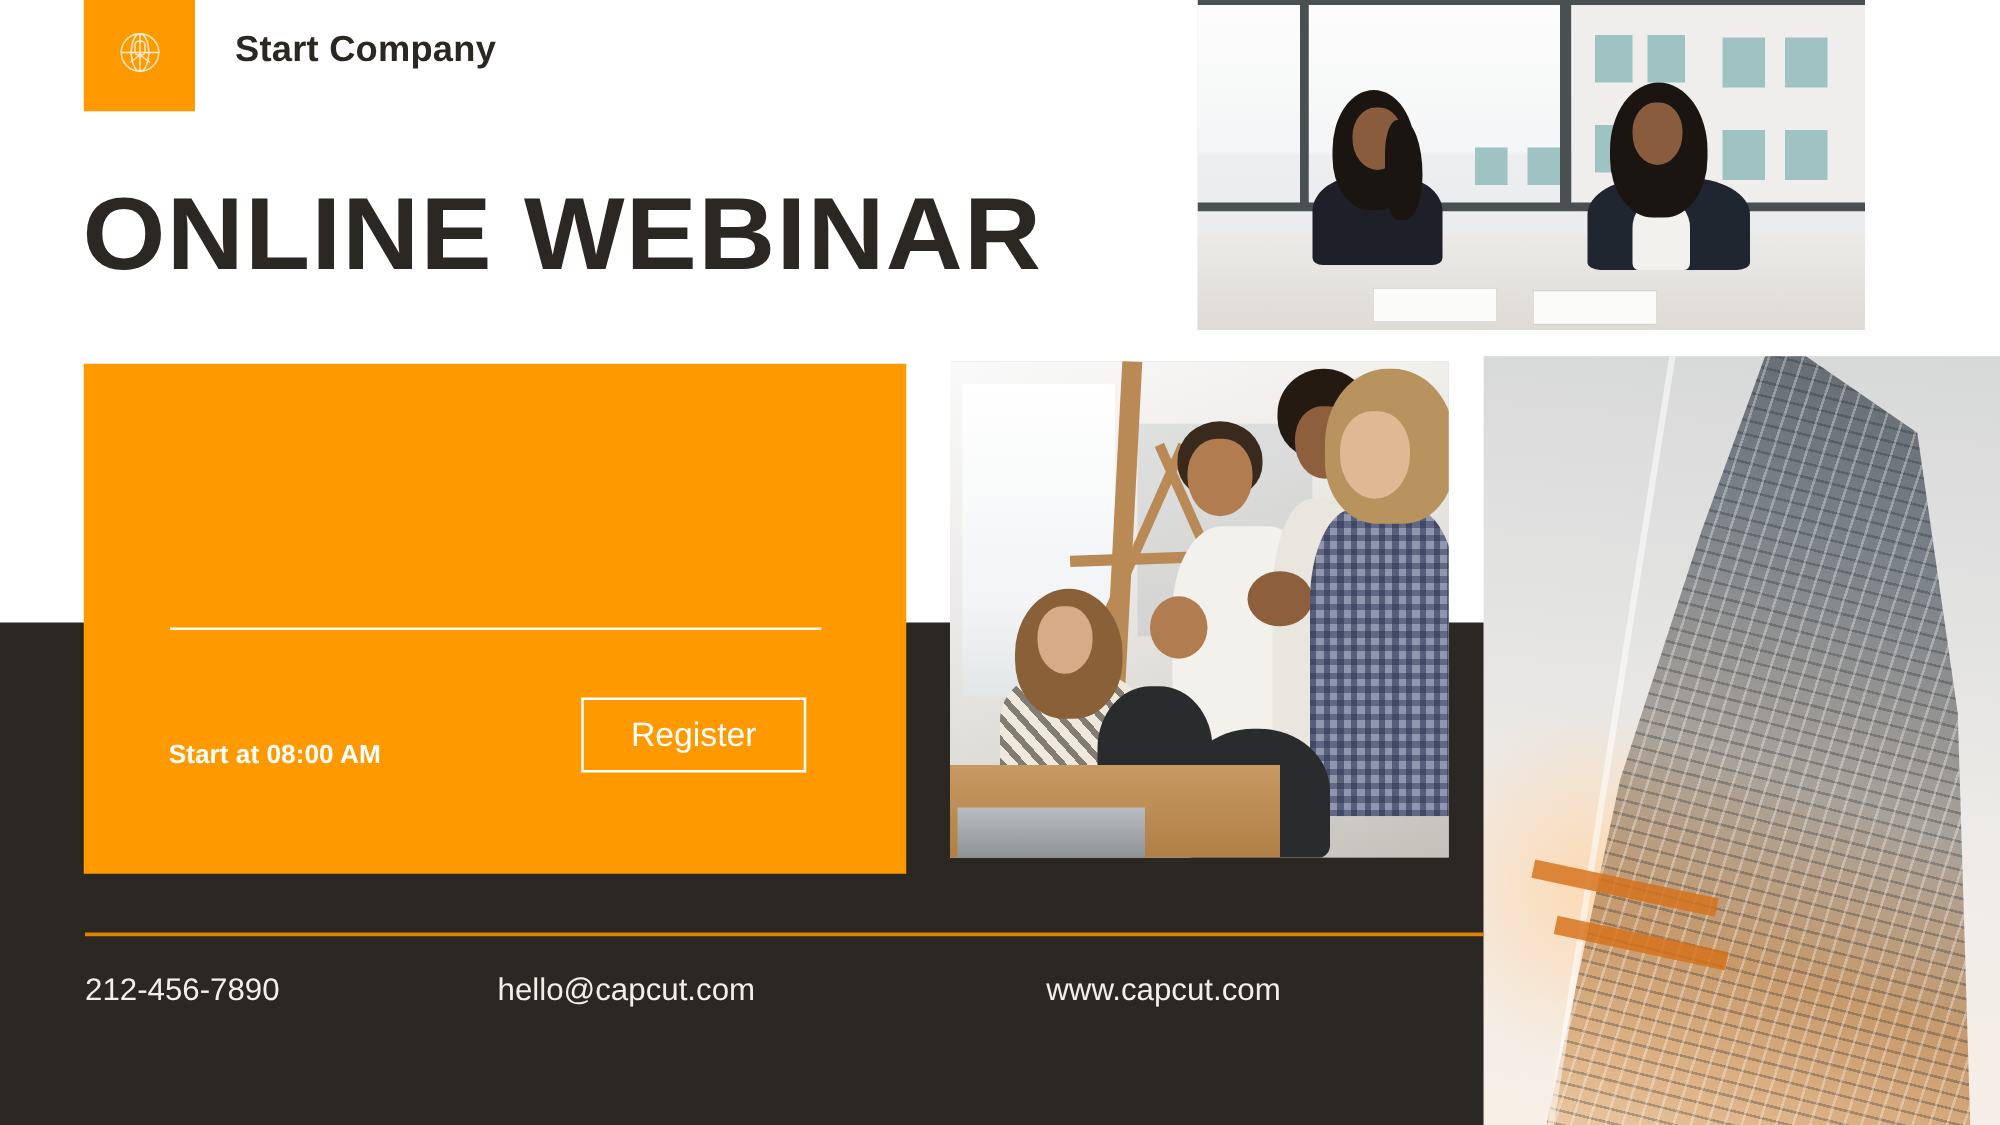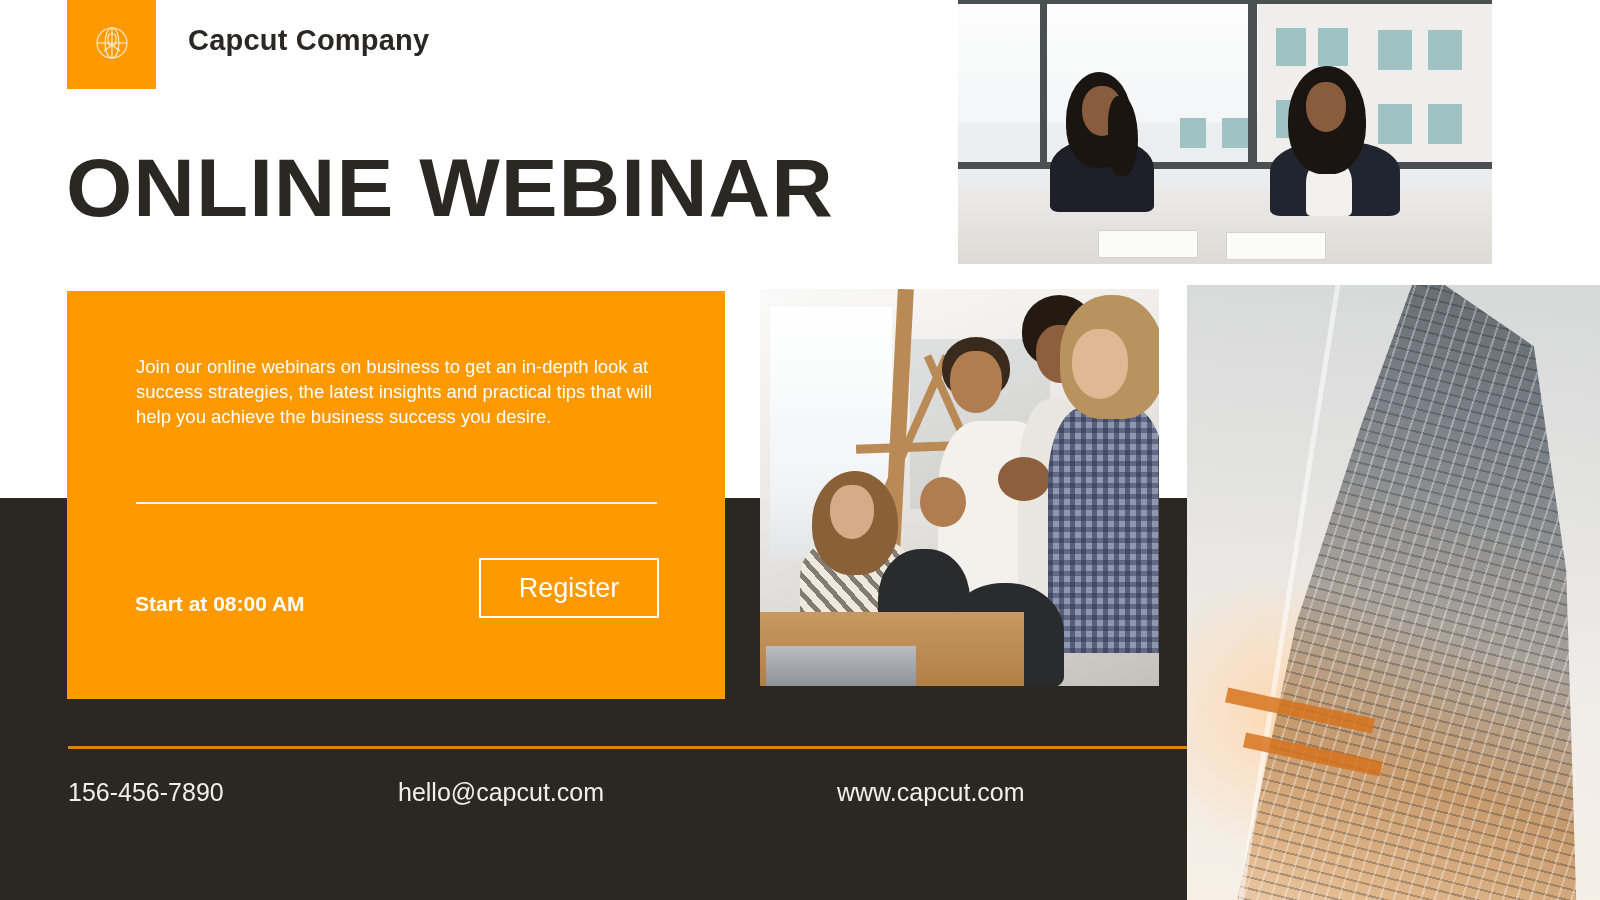--- a/index.html
+++ b/index.html
@@ -50,21 +50,21 @@
   }
   .event-date{
     position:absolute; left:68px; top:264px;
     font-size:30px; font-weight:bold; color:#ffffff; white-space:nowrap;
   }
   .event-time{
     position:absolute; left:68px; top:301px;
     font-size:21px; font-weight:bold; color:#ffffff; white-space:nowrap;
   }
   .register-btn{
-    position:absolute; left:412px; top:267px; width:180px; height:60px;
+    position:absolute; left:398px; top:267px; width:180px; height:60px;
     border:2px solid #ffffff; background:transparent;
     color:#ffffff; font-size:27px; font-family:"Liberation Sans", sans-serif;
     display:flex; align-items:center; justify-content:center; cursor:pointer;
   }
 
   
   .footer-rule{
     position:absolute; left:68px; top:746px; width:1119px; height:3px;
     background:#d98500;
   }
@@ -157,21 +157,21 @@
     <svg width="44" height="44" viewBox="0 0 44 44" fill="none" stroke="#ffffff" stroke-width="1.1">
       <circle cx="22" cy="22" r="15"></circle>
       <ellipse cx="22" cy="22" rx="7" ry="15"></ellipse>
       <line x1="7" y1="22" x2="37" y2="22"></line>
       <line x1="22" y1="7" x2="22" y2="37"></line>
       <rect x="18" y="13" width="8" height="11" rx="3"></rect>
       <path d="M14 30 L22 24 L30 30"></path>
     </svg>
   </span>
 </div>
-<div class="company-name">Capcut Company</div>
+<div class="company-name">Start Company</div>
 
 <div class="headline">ONLINE WEBINAR</div>
 
 <div class="photo photo-meeting">
   <div class="pm-sky"></div>
   <div class="pm-bldg" style="left:300px;top:0;width:234px;height:170px;background:#efeeec;"></div>
   <div class="pm-glass" style="left:318px;top:28px;width:30px;height:38px;"></div>
   <div class="pm-glass" style="left:360px;top:28px;width:30px;height:38px;"></div>
   <div class="pm-glass" style="left:420px;top:30px;width:34px;height:40px;"></div>
   <div class="pm-glass" style="left:470px;top:30px;width:34px;height:40px;"></div>
@@ -197,21 +197,20 @@
   <div class="pm-person">
     <div class="pm-body" style="left:312px;top:142px;width:130px;height:74px;background:#20262f;"></div>
     <div class="pm-top" style="left:348px;top:160px;width:46px;height:56px;"></div>
     <div class="pm-hair" style="left:330px;top:66px;width:78px;height:108px;"></div>
     <div class="pm-face" style="left:348px;top:82px;width:40px;height:50px;"></div>
   </div>
   <div class="pm-note" style="left:268px;top:232px;width:100px;height:28px;"></div>
 </div>
 
 <div class="orange-card">
-  <div class="card-paragraph">Join our online webinars on business to get an in-depth look at success strategies, the latest insights and practical tips that will help you achieve the business success you desire.</div>
   <div class="card-rule"></div>
   <div class="event-time">Start at 08:00 AM</div>
   <button class="register-btn">Register</button>
 </div>
 
 <div class="photo photo-team">
   <div class="pt-bg"></div>
   <div class="pt-window"></div>
   <div class="pt-wallA"></div>
   <div class="pt-beam" style="left:130px;top:0;width:16px;height:300px;transform:rotate(3deg);"></div>
@@ -258,16 +257,16 @@
   <div class="tw-body">
     <div class="tw-facade"></div>
   </div>
   <div class="tw-edge"></div>
   <div class="tw-band" style="left:38px;top:418px;width:150px;transform:rotate(12deg);"></div>
   <div class="tw-band" style="left:56px;top:462px;width:140px;transform:rotate(12deg);"></div>
 </div>
 
 <div class="footer-rule"></div>
 <div class="footer-row">
-  <span class="footer-item fi-phone">156-456-7890</span>
+  <span class="footer-item fi-phone">212-456-7890</span>
   <span class="footer-item fi-mail">hello@capcut.com</span>
   <span class="footer-item fi-web">www.capcut.com</span>
 </div>
 
 </body></html>

